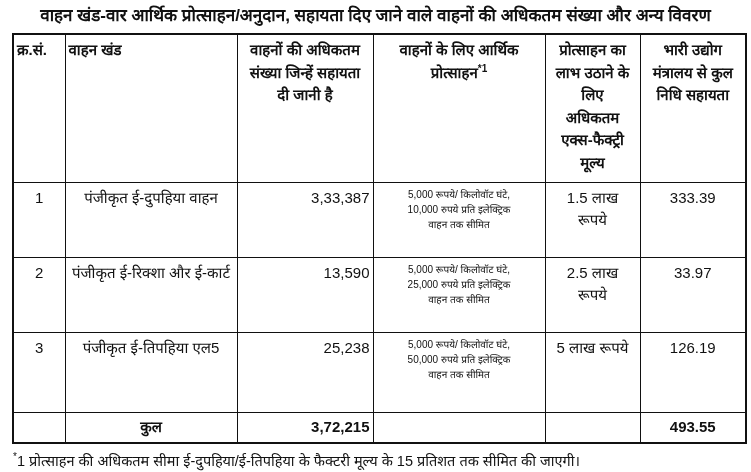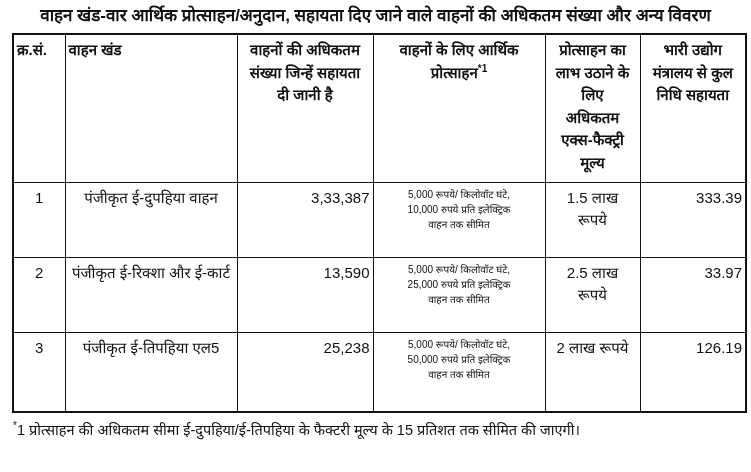--- a/index.html
+++ b/index.html
@@ -55,21 +55,21 @@
   tr.header-row { height: 148px; }
   tr.data-row-a { height: 75px; }
   tr.data-row-b { height: 80px; }
   tr.total-row  { height: 31px; }
   td { font-size: 15px; }
   td.c-sno   { text-align: center; }
   td.c-seg   { text-align: center; }
   td.c-num   { text-align: right; }
   td.c-inc   { text-align: center; font-size: 10px; }
   td.c-price { text-align: center; }
-  td.c-fund  { text-align: right; }
+  td.c-fund  { text-align: center; }
   tr.total-row td {
     font-weight: bold;
     vertical-align: middle;
     padding-top: 2px;
     padding-bottom: 2px;
   }
   sup {
     font-size: 10px;
     line-height: 0;
   }
@@ -138,21 +138,29 @@
 रूपये</td>
         <td class="c-fund">33.97</td>
       </tr>
       <tr class="data-row-b">
         <td class="c-sno">3</td>
         <td class="c-seg">पंजीकृत ई-तिपहिया एल5</td>
         <td class="c-num">25,238</td>
         <td class="c-inc">5,000 रूपये/ किलोवॉट घंटे,
 50,000 रुपये प्रति इलेक्ट्रिक
 वाहन तक सीमित</td>
-        <td class="c-price">2 लाख रूपये</td>
+        <td class="c-price">5 लाख रूपये</td>
         <td class="c-fund">126.19</td>
+      </tr>
+      <tr class="total-row">
+        <td class="c-sno"></td>
+        <td class="c-seg">कुल</td>
+        <td class="c-num">3,72,215</td>
+        <td class="c-inc"></td>
+        <td class="c-price"></td>
+        <td class="c-fund">493.55</td>
       </tr>
     </tbody>
   </table>
 
   <div class="footnote"><sup>*</sup><span>1 प्रोत्साहन की अधिकतम सीमा ई-दुपहिया/ई-तिपहिया के फैक्टरी मूल्य के 15 प्रतिशत तक सीमित की जाएगी।</span></div>
 
 </div>
 
 </body></html>

